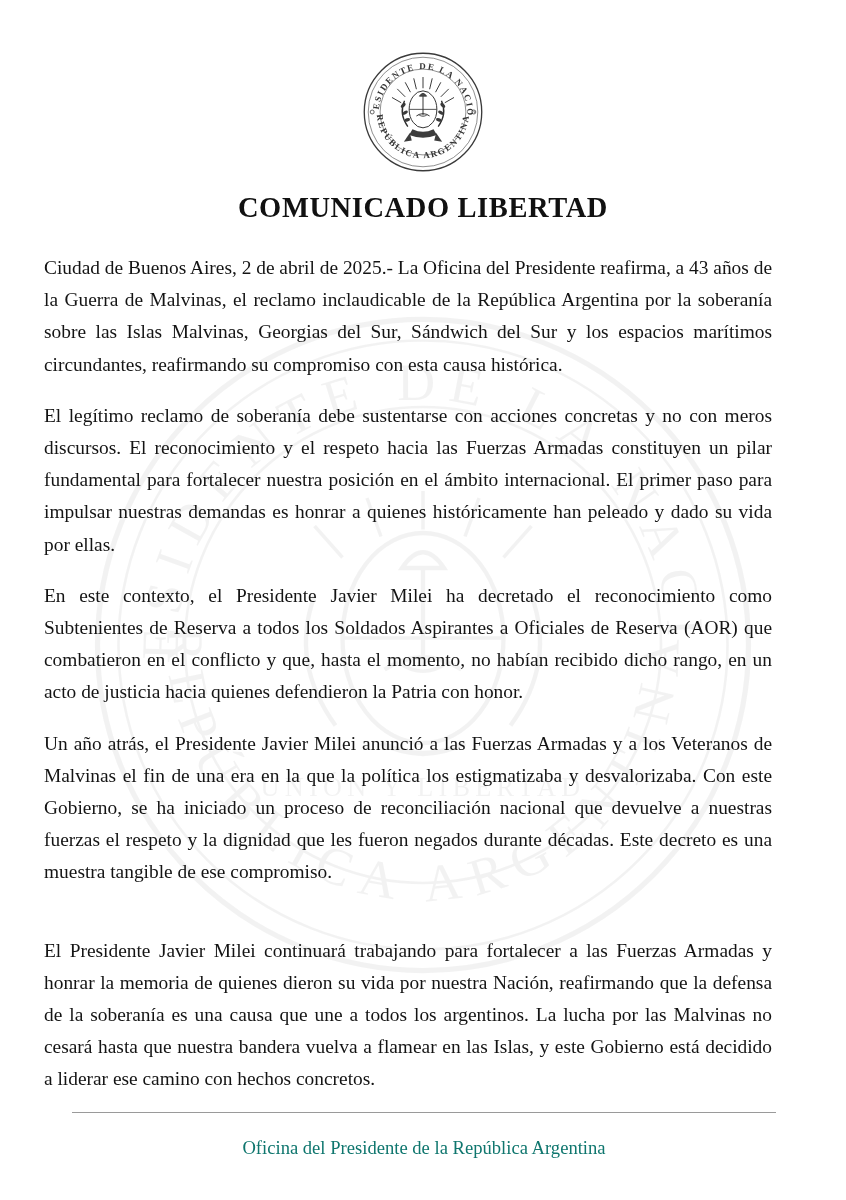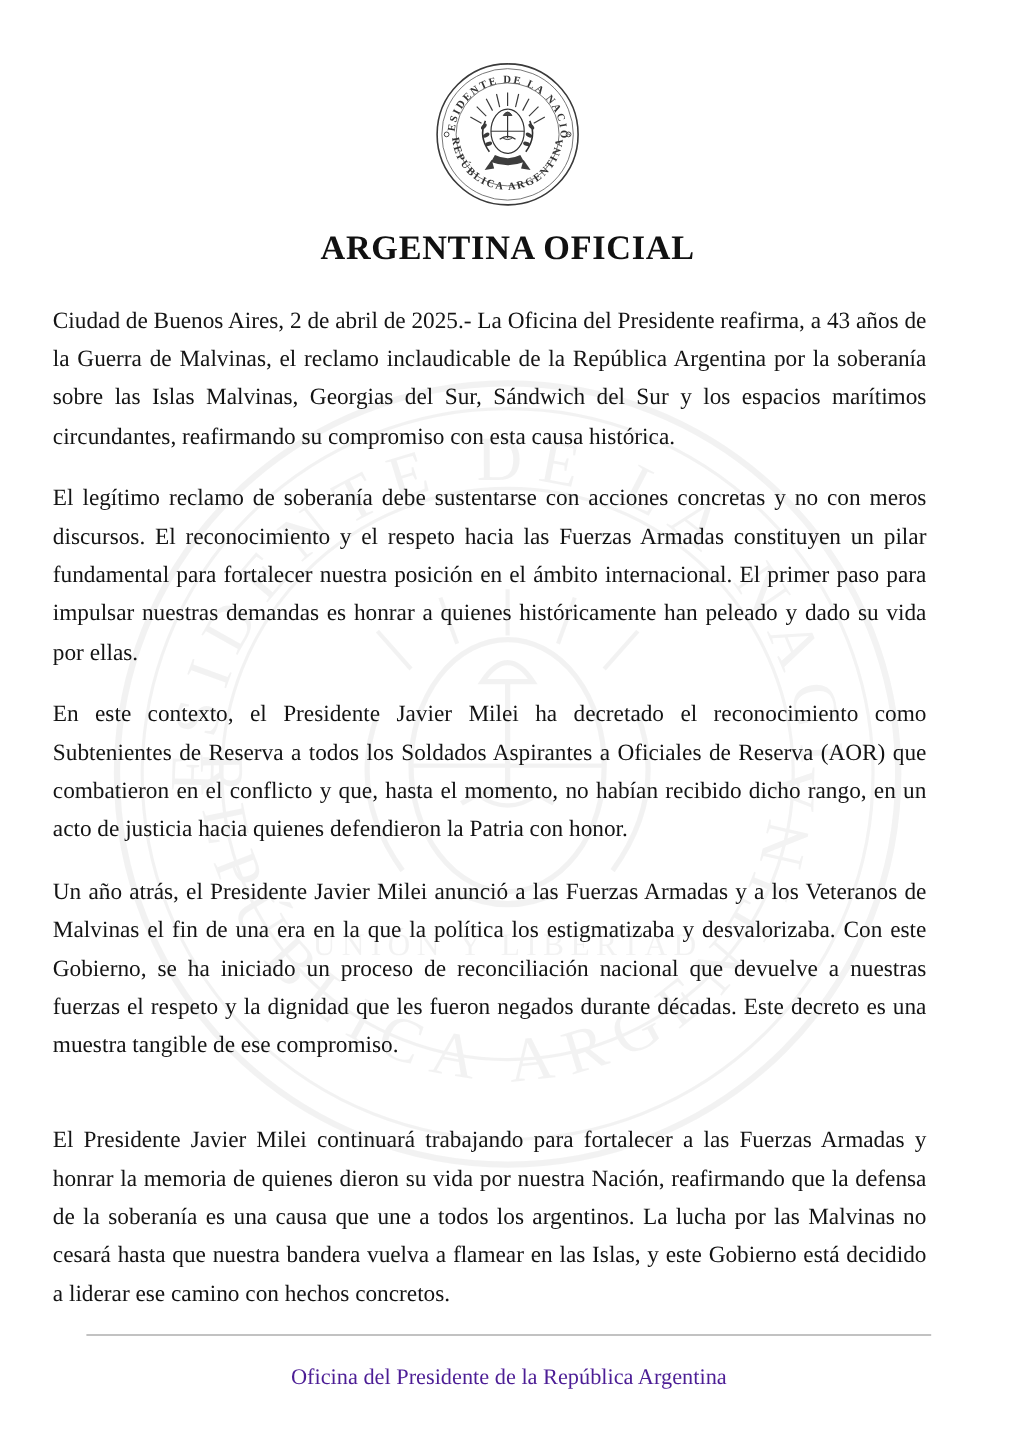--- a/index.html
+++ b/index.html
@@ -90,21 +90,21 @@
   }
   .footer-rule {
     height: 1px;
     background: #9a9a9a;
     width: 100%;
   }
   .footer-text {
     margin-top: 24px;
     text-align: center;
     font-size: 18.6px;
-    color: #4c1d95;
+    color: #0f766e;
     font-family: Liberation Serif, serif;
   }
 </style>
 </head>
 <body>
 
 <div class="page">
 
   <div class="watermark">
     <svg viewBox="0 0 400 400" xmlns="http://www.w3.org/2000/svg">
@@ -195,21 +195,21 @@
         <ellipse cx="254" cy="202" rx="9" ry="5" transform="rotate(32 254 202)"></ellipse>
         <ellipse cx="248" cy="224" rx="9" ry="5" transform="rotate(18 248 224)"></ellipse>
       </g>
 
       <path d="M 168,252 q 32,16 64,0 l 10,18 q -42,16 -84,0 z" fill="#3d3d3d"></path>
       <path d="M 160,264 l -18,26 24,-4 z" fill="#3d3d3d"></path>
       <path d="M 240,264 l 18,26 -24,-4 z" fill="#3d3d3d"></path>
     </svg>
   </div>
 
-  <div class="title">ARGENTINA OFICIAL</div>
+  <div class="title">COMUNICADO LIBERTAD</div>
 
   <div class="content">
     <p class="para">Ciudad de Buenos Aires, 2 de abril de 2025.- La Oficina del Presidente reafirma, a 43 años de la Guerra de Malvinas, el reclamo inclaudicable de la República Argentina por la soberanía sobre las Islas Malvinas, Georgias del Sur, Sándwich del Sur y los espacios marítimos circundantes, reafirmando su compromiso con esta causa histórica.</p>
     <p class="para">El legítimo reclamo de soberanía debe sustentarse con acciones concretas y no con meros discursos. El reconocimiento y el respeto hacia las Fuerzas Armadas constituyen un pilar fundamental para fortalecer nuestra posición en el ámbito internacional. El primer paso para impulsar nuestras demandas es honrar a quienes históricamente han peleado y dado su vida por ellas.</p>
     <p class="para">En este contexto, el Presidente Javier Milei ha decretado el reconocimiento como Subtenientes de Reserva a todos los Soldados Aspirantes a Oficiales de Reserva (AOR) que combatieron en el conflicto y que, hasta el momento, no habían recibido dicho rango, en un acto de justicia hacia quienes defendieron la Patria con honor.</p>
     <p class="para">Un año atrás, el Presidente Javier Milei anunció a las Fuerzas Armadas y a los Veteranos de Malvinas el fin de una era en la que la política los estigmatizaba y desvalorizaba. Con este Gobierno, se ha iniciado un proceso de reconciliación nacional que devuelve a nuestras fuerzas el respeto y la dignidad que les fueron negados durante décadas. Este decreto es una muestra tangible de ese compromiso.</p>
     <p class="para">El Presidente Javier Milei continuará trabajando para fortalecer a las Fuerzas Armadas y honrar la memoria de quienes dieron su vida por nuestra Nación, reafirmando que la defensa de la soberanía es una causa que une a todos los argentinos. La lucha por las Malvinas no cesará hasta que nuestra bandera vuelva a flamear en las Islas, y este Gobierno está decidido a liderar ese camino con hechos concretos.</p>
   </div>
 
   <div class="footer">

